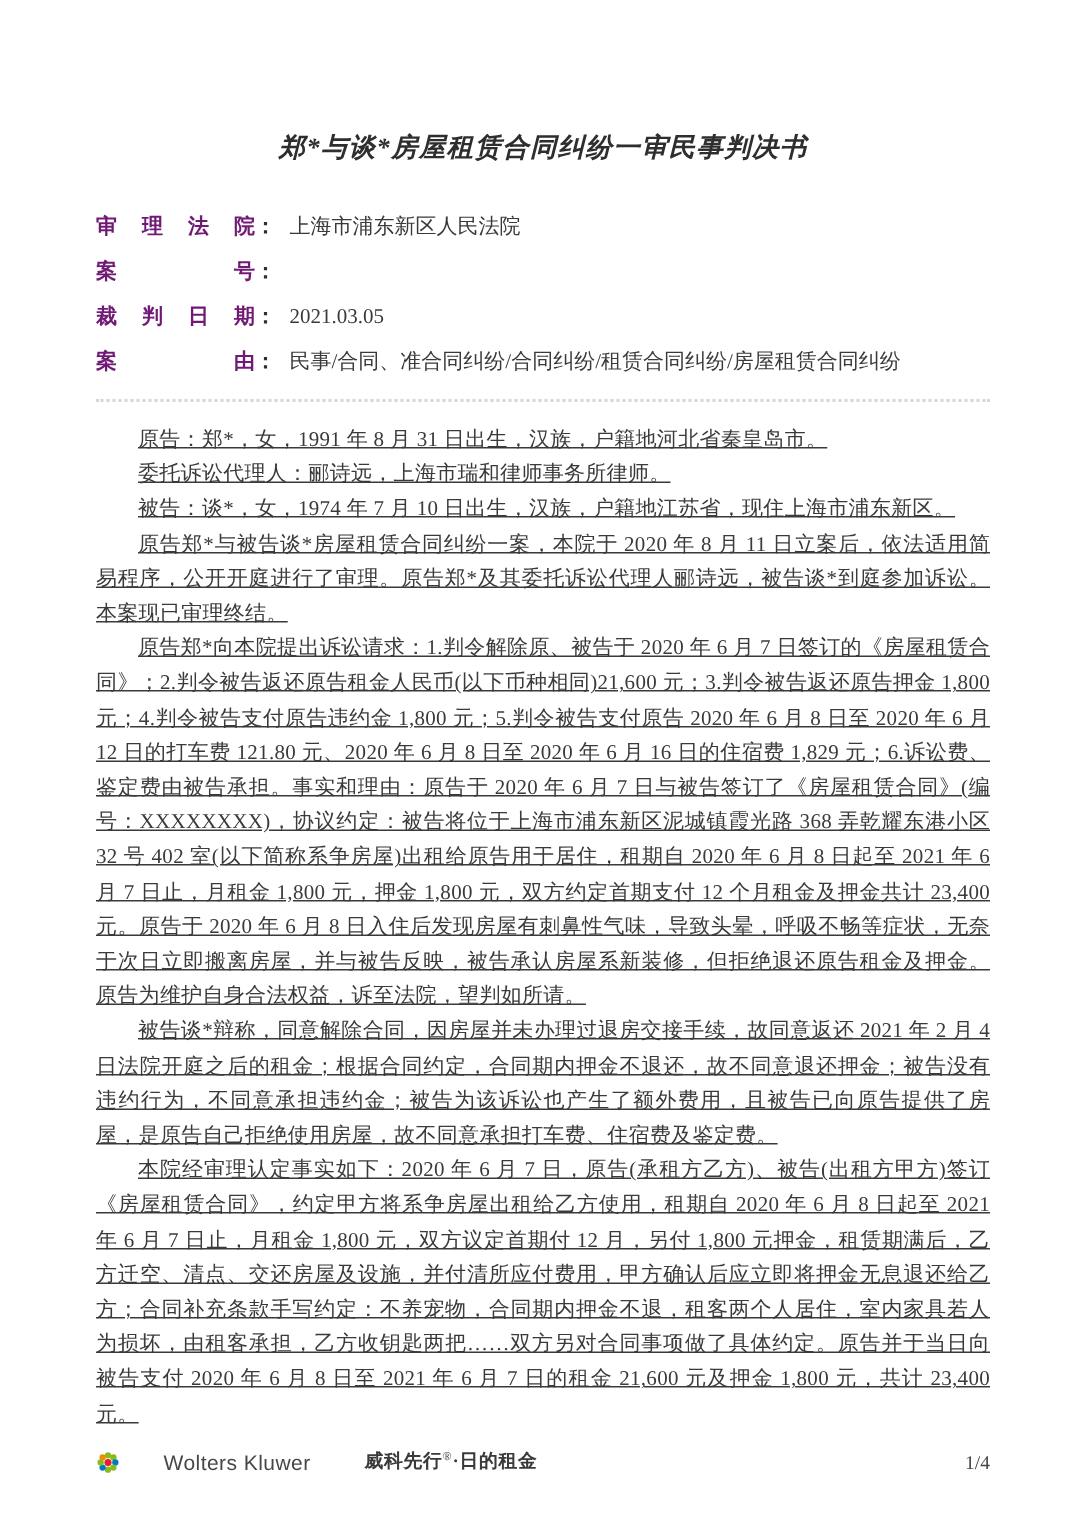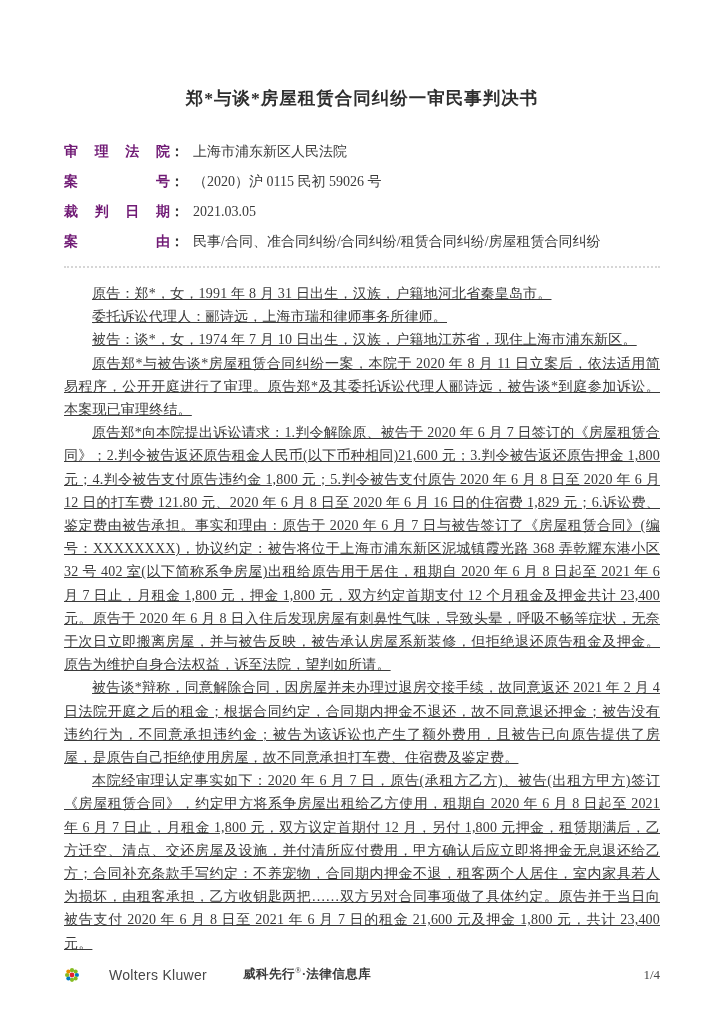--- a/index.html
+++ b/index.html
@@ -18,20 +18,21 @@
     background: #ffffff;
     padding: 0 64px;
   }
   .doc-title {
     margin-top: 86px;
     text-align: center;
     font-size: 17.5px;
     font-weight: bold;
     color: #2e2e2e;
     letter-spacing: 1px;
+    font-style: italic;
   }
   .meta-block {
     margin-top: 27px;
   }
   .meta-row {
     display: flex;
     align-items: baseline;
     font-size: 14px;
     line-height: 30px;
     height: 30px;
@@ -123,21 +124,20 @@
 
   <div class="meta-block">
     <div class="meta-row">
       <span class="meta-label">审理法院</span>
         <span class="meta-colon">：</span>
       <span class="meta-value">上海市浦东新区人民法院</span>
     </div>
     <div class="meta-row">
       <span class="meta-label">案号</span>
         <span class="meta-colon">：</span>
-      <span class="meta-value">（2020）沪 0115 民初 59026 号</span>
     </div>
     <div class="meta-row">
       <span class="meta-label">裁判日期</span>
         <span class="meta-colon">：</span>
       <span class="meta-value">2021.03.05</span>
     </div>
     <div class="meta-row">
       <span class="meta-label">案由</span>
         <span class="meta-colon">：</span>
       <span class="meta-value">民事/合同、准合同纠纷/合同纠纷/租赁合同纠纷/房屋租赁合同纠纷</span>
@@ -165,18 +165,18 @@
           <circle cx="12.9" cy="8" r="2.1" fill="#007ac3"></circle>
           <circle cx="11.6" cy="11.4" r="2.1" fill="#85bc20"></circle>
           <circle cx="8" cy="12.8" r="2.1" fill="#85bc20"></circle>
           <circle cx="4.4" cy="11.4" r="2.1" fill="#007ac3"></circle>
           <circle cx="3.1" cy="8" r="2.1" fill="#85bc20"></circle>
           <circle cx="4.4" cy="4.6" r="2.1" fill="#ea8f00"></circle>
           <circle cx="8" cy="8" r="2.4" fill="#e5202e"></circle>
         </svg>
       </span>
       <span class="brand-name">Wolters Kluwer</span>
-      <span class="product-name"><span>威科先行</span><sup>®</sup><span>·法律信息库</span></span>
+      <span class="product-name"><span>威科先行</span><sup>®</sup><span>·日的租金</span></span>
     </div>
     <span class="page-indicator">1/4</span>
   </div>
 
 </div>
 
 </body></html>

